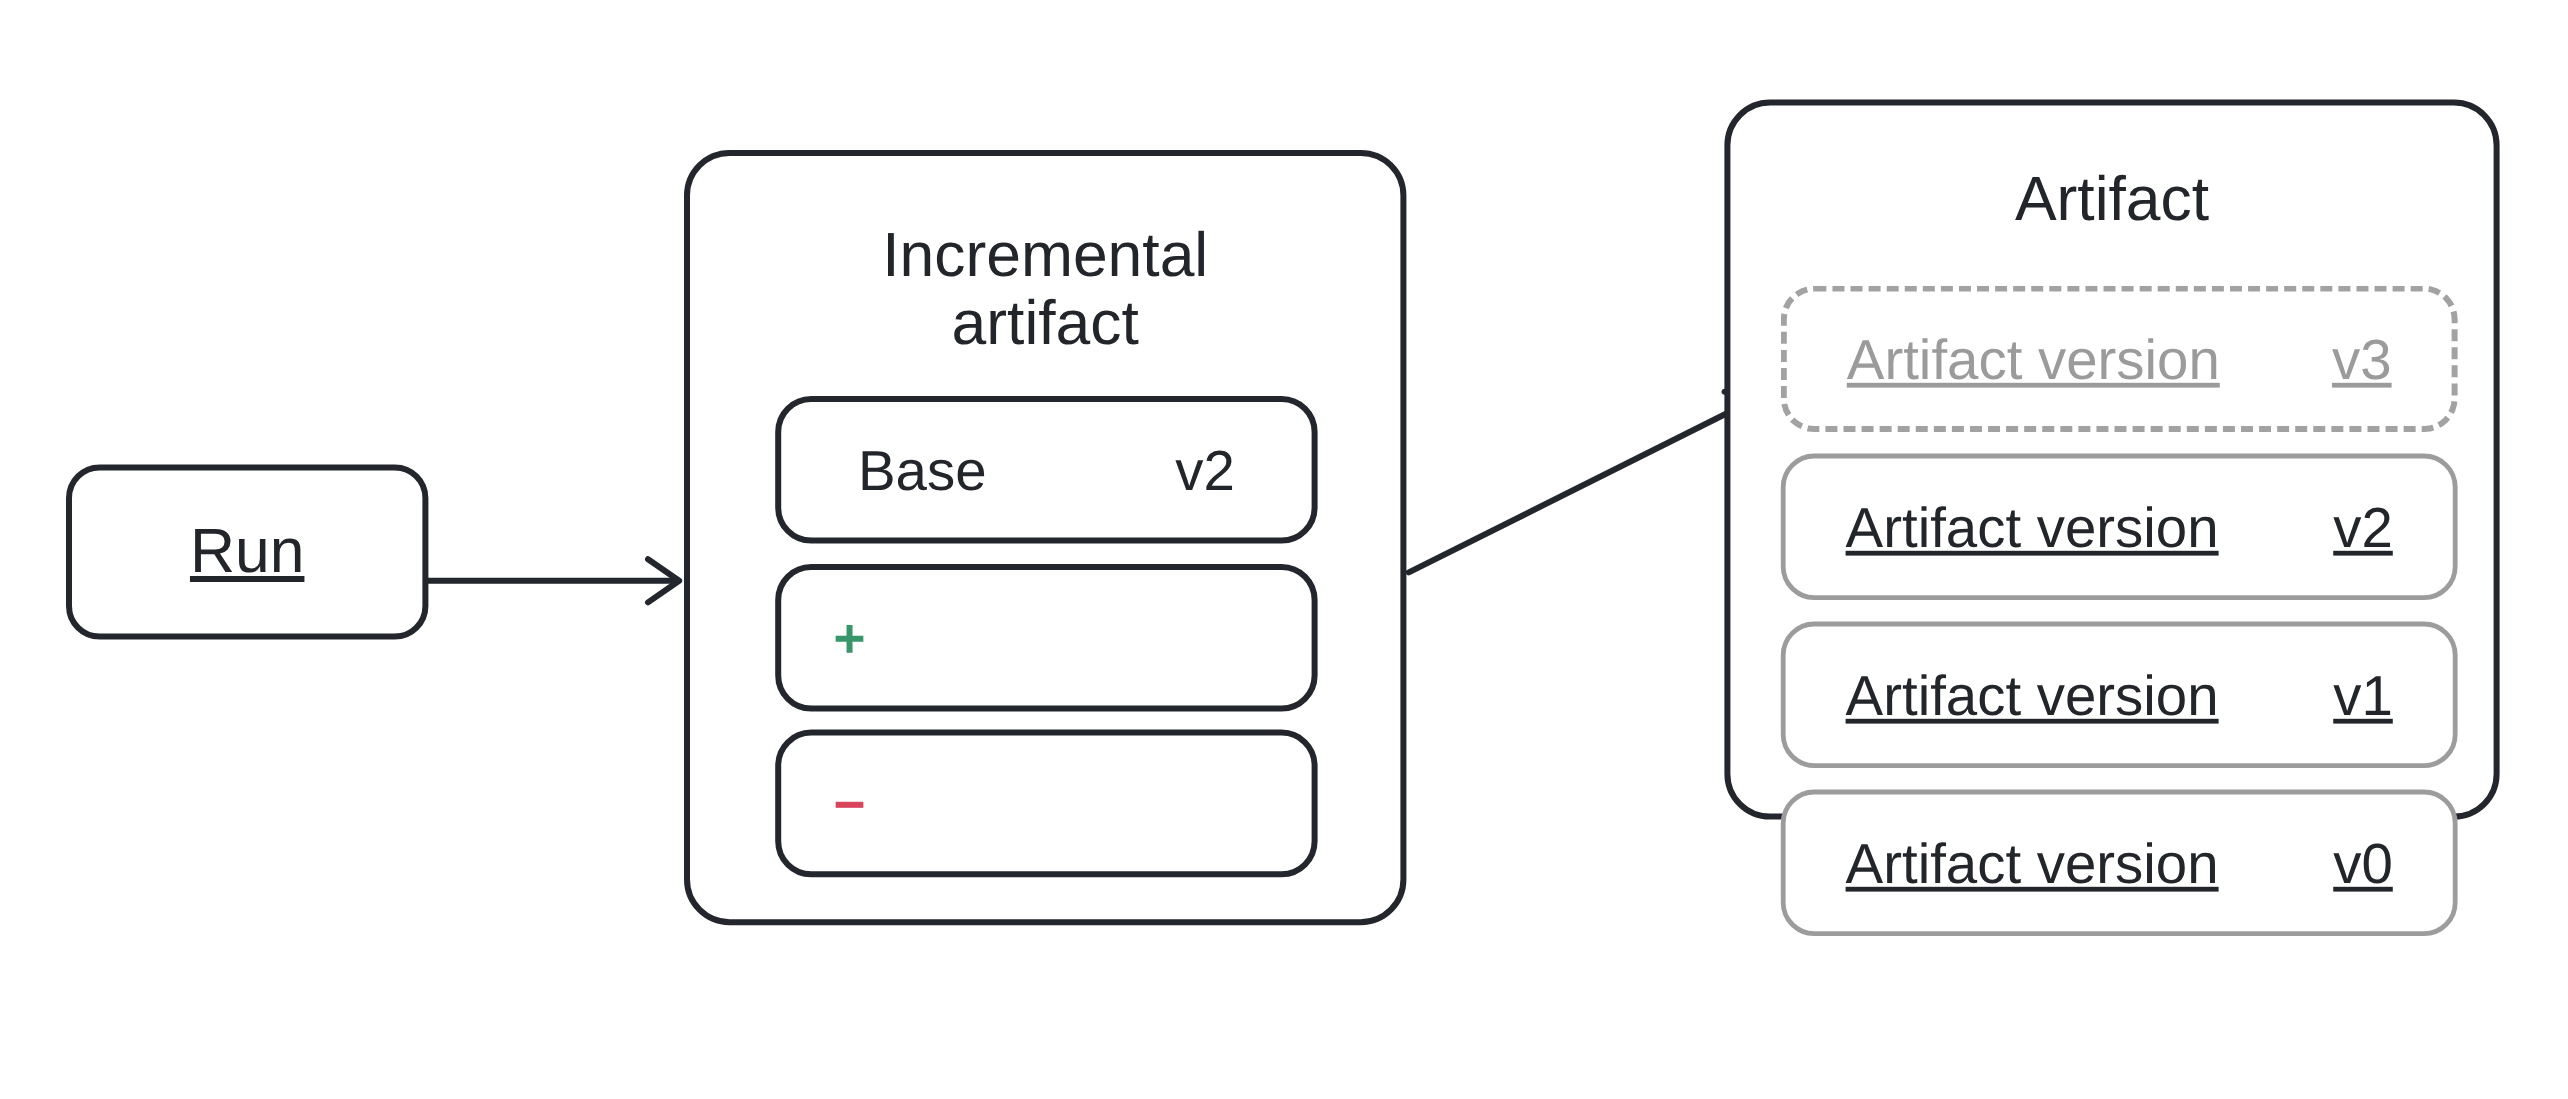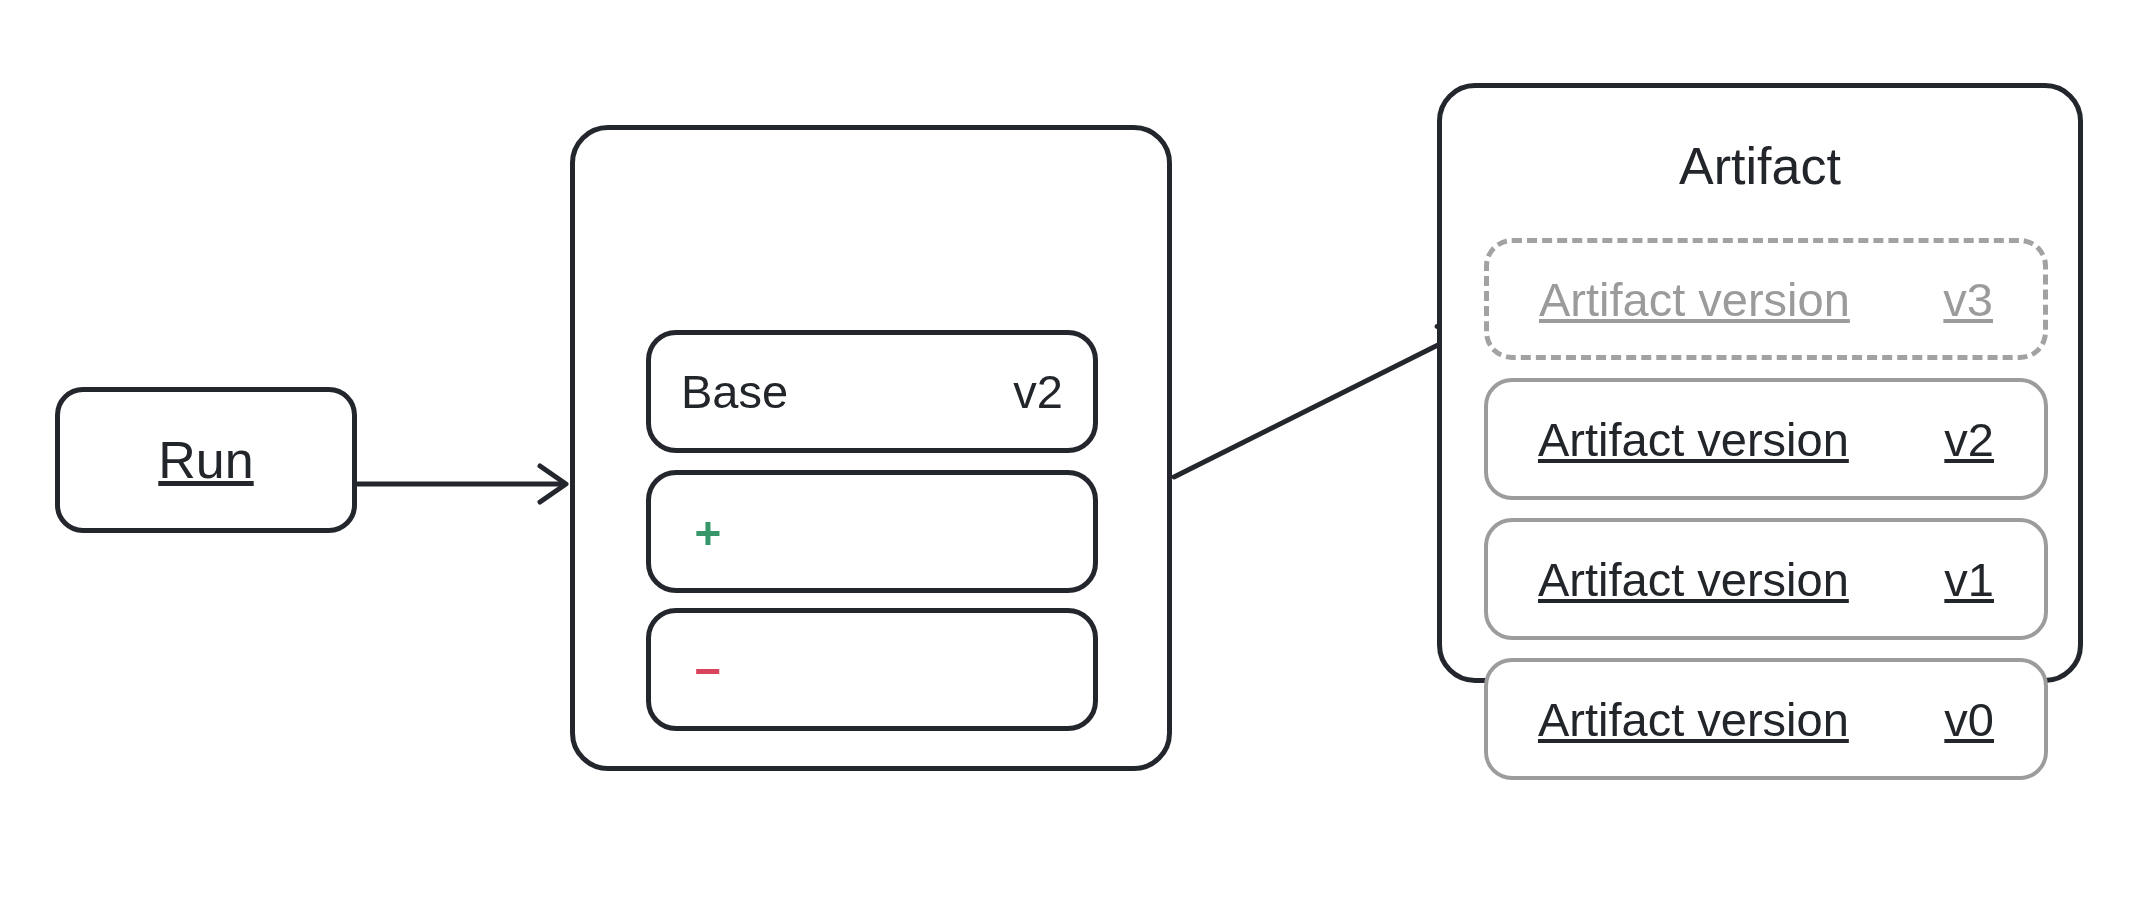--- a/index.html
+++ b/index.html
@@ -56,21 +56,21 @@
     position: absolute;
     left: 71px;
     width: 452px; height: 123px;
     border: 5px solid #23262c;
     border-radius: 30px;
     background: #ffffff;
     display: flex; align-items: center;
   }
   .item.sans {
     justify-content: space-between;
-    padding: 0 30px;
+    padding: 0 64px;
     font-size: 47px;
   }
   .item.diff {
     padding: 0 44px;
     gap: 24px;
     font-family: "DejaVu Sans Mono", "Liberation Mono", monospace;
     font-size: 43px;
   }
   .item.base { top: 200px; }
   .item.add  { top: 340px; color: #38966b; }
@@ -126,20 +126,21 @@
       <path d="M 1174 477 L 1460 334"></path>
       <path d="M 1452.3 356.8 L 1468 330 L 1437.1 326.4"></path>
     </g>
   </svg>
 
   <div class="node run">
     <span>Run</span>
   </div>
 
   <div class="node inc">
+    <div class="inc-title">Incremental artifact</div>
 
     <div class="item sans base">
       <span>Base</span>
       <span>v2</span>
     </div>
 
     <div class="item diff add">
       <span class="op">+</span>
     </div>
 

